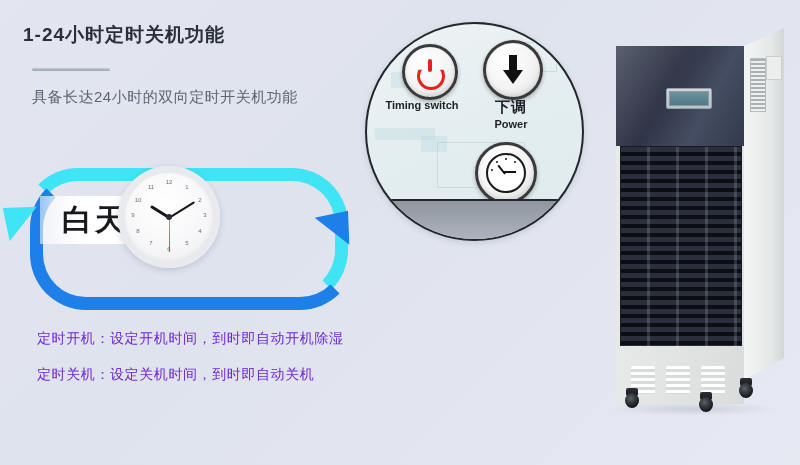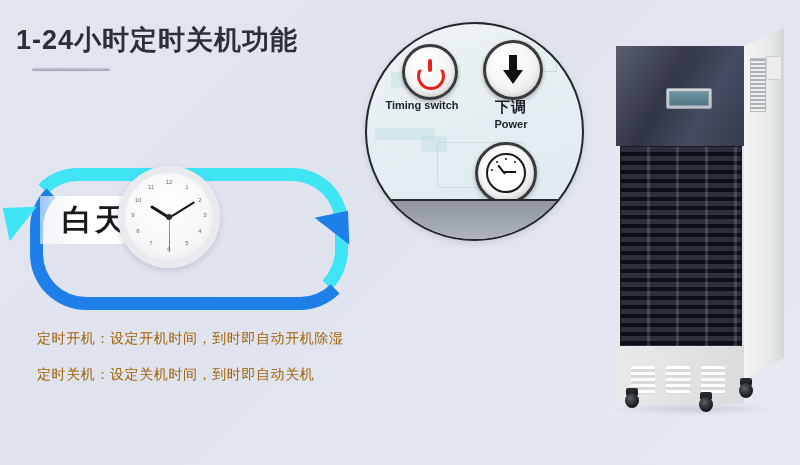--- a/index.html
+++ b/index.html
@@ -6,22 +6,22 @@
   body{
     width:800px;height:465px;overflow:hidden;
     font-family:"Liberation Sans","DejaVu Sans",sans-serif;
     background:linear-gradient(135deg,#e3e6ef 0%,#dfe3ee 40%,#e6e9f2 100%);
     position:relative;
   }
   .stage{position:absolute;inset:0;}
 
   
   .heading{
-    position:absolute;left:16px;top:22px;
-    font-size:27px;font-weight:bold;color:#2b2f38;
+    position:absolute;left:23px;top:22px;
+    font-size:19px;font-weight:bold;color:#2b2f38;
     letter-spacing:1px;white-space:nowrap;
   }
   .divider{
     position:absolute;left:32px;top:68px;
     width:78px;height:3px;border-radius:2px;
     background:linear-gradient(180deg,#c3c8d6,#9ca3b4);
   }
   .subheading{
     position:absolute;left:32px;top:88px;
     font-size:15px;color:#5d6474;letter-spacing:.5px;white-space:nowrap;
@@ -138,21 +138,21 @@
   .wc-hand-h{position:absolute;left:50px;top:30px;width:2.6px;height:22px;background:#15161a;
     border-radius:2px;transform-origin:50% 100%;transform:rotate(-58deg);}
   .wc-hand-m{position:absolute;left:50px;top:22px;width:2.2px;height:30px;background:#15161a;
     border-radius:2px;transform-origin:50% 100%;transform:rotate(58deg);}
   .wc-hand-s{position:absolute;left:50.6px;top:50px;width:1.4px;height:36px;
     background:linear-gradient(180deg,#e78b93,#c94b58);transform-origin:50% 0;}
   .wc-pin{position:absolute;left:48px;top:48px;width:6px;height:6px;border-radius:50%;background:#2a2c31;}
 
   
   .bullets{position:absolute;left:37px;top:330px;}
-  .bullet{font-size:14px;color:#a16207;letter-spacing:.6px;margin-bottom:18px;white-space:nowrap;}
+  .bullet{font-size:14px;color:#6d28d9;letter-spacing:.6px;margin-bottom:18px;white-space:nowrap;}
 
   
   .machine{position:absolute;left:598px;top:28px;width:186px;height:392px;}
   .body-front{
     position:absolute;left:18px;top:18px;width:128px;height:340px;
     background:linear-gradient(100deg,#e9ebe9 0%,#dfe2e1 100%);
   }
   .body-side{
     position:absolute;left:146px;top:0px;width:40px;height:352px;
     background:linear-gradient(90deg,#f4f6f5,#e4e7e6 70%,#d2d6d6);
@@ -222,20 +222,21 @@
     background:radial-gradient(ellipse at center,rgba(110,120,140,.22),rgba(110,120,140,0) 70%);
   }
 </style>
 </head>
 <body>
 
 <div class="stage">
 
   <div class="heading">1-24小时定时关机功能</div>
   <div class="divider"></div>
+  <div class="subheading">具备长达24小时的双向定时开关机功能</div>
 
   <div class="panel-circle">
     <div class="panel-tex t1"></div>
     <div class="panel-tex t2"></div>
     <div class="panel-tex t3"></div>
     <div class="panel-tex t4"></div>
     <div class="panel-tex t5"></div>
     <div class="panel-tex t6"></div>
 
     <div class="btn btn-power">

